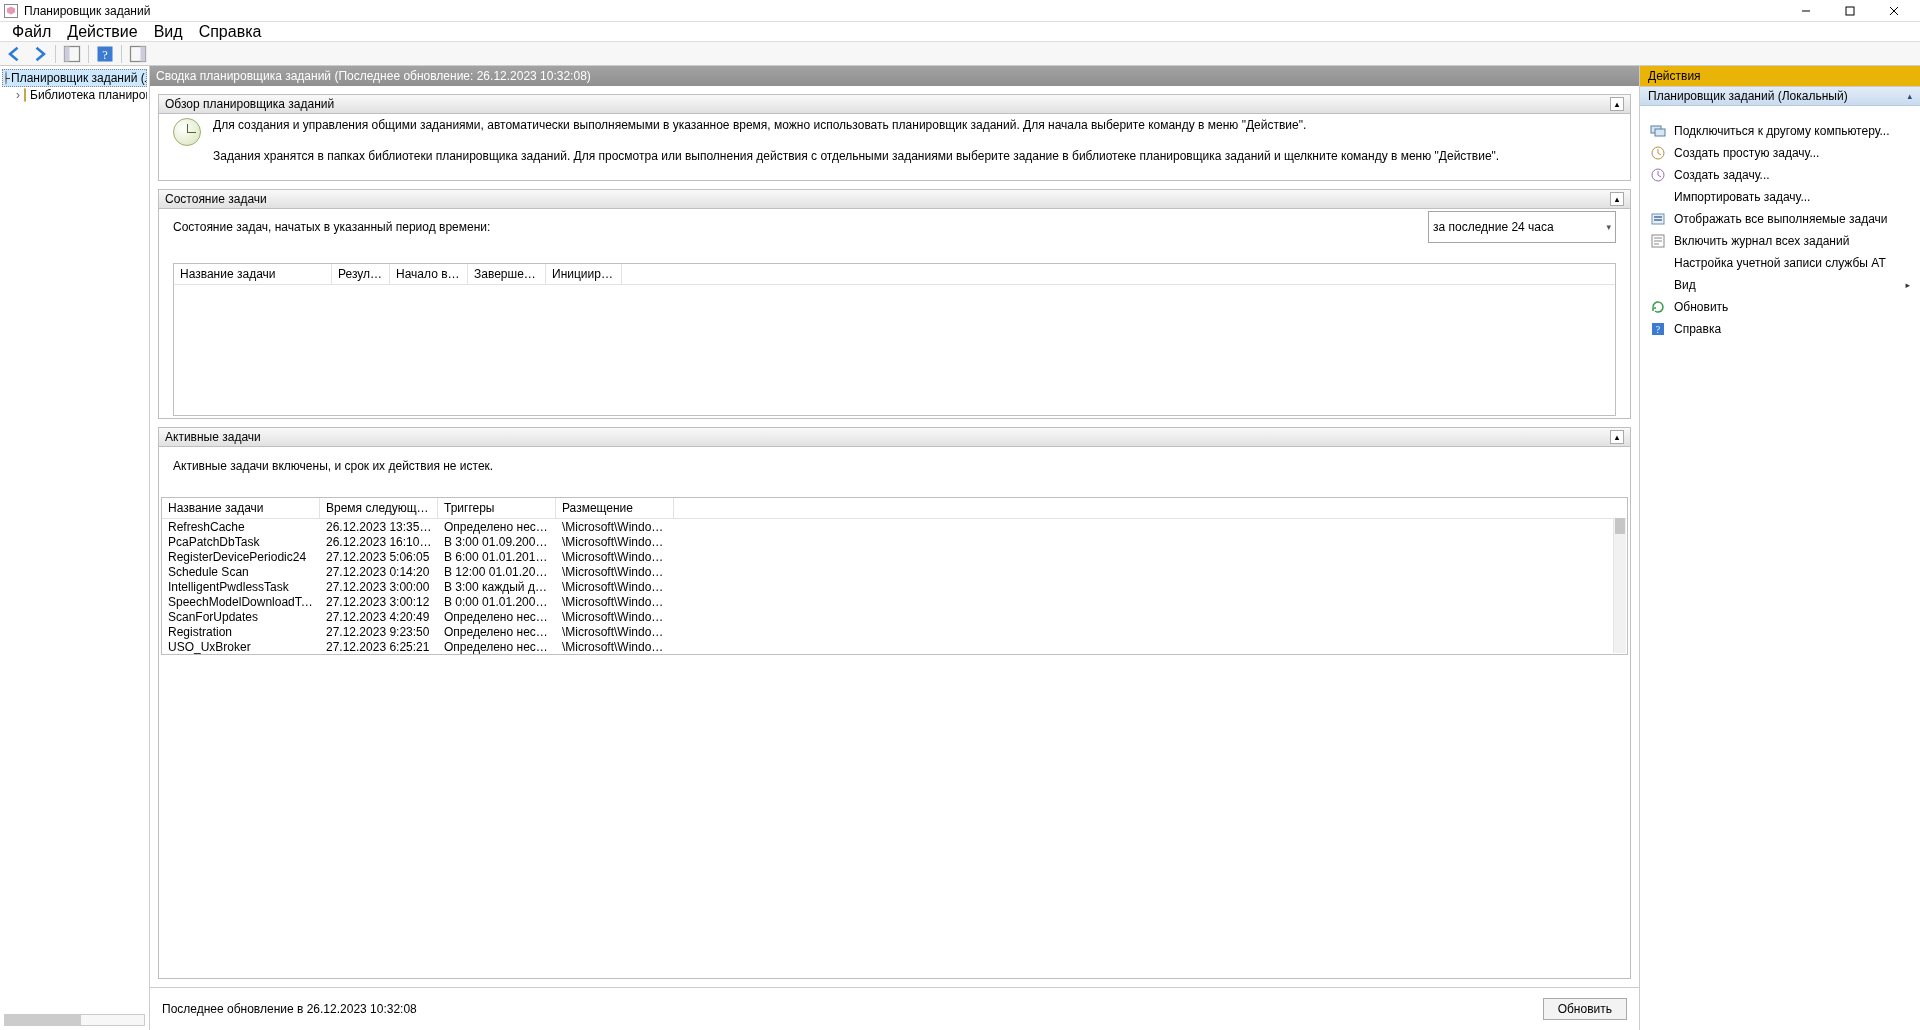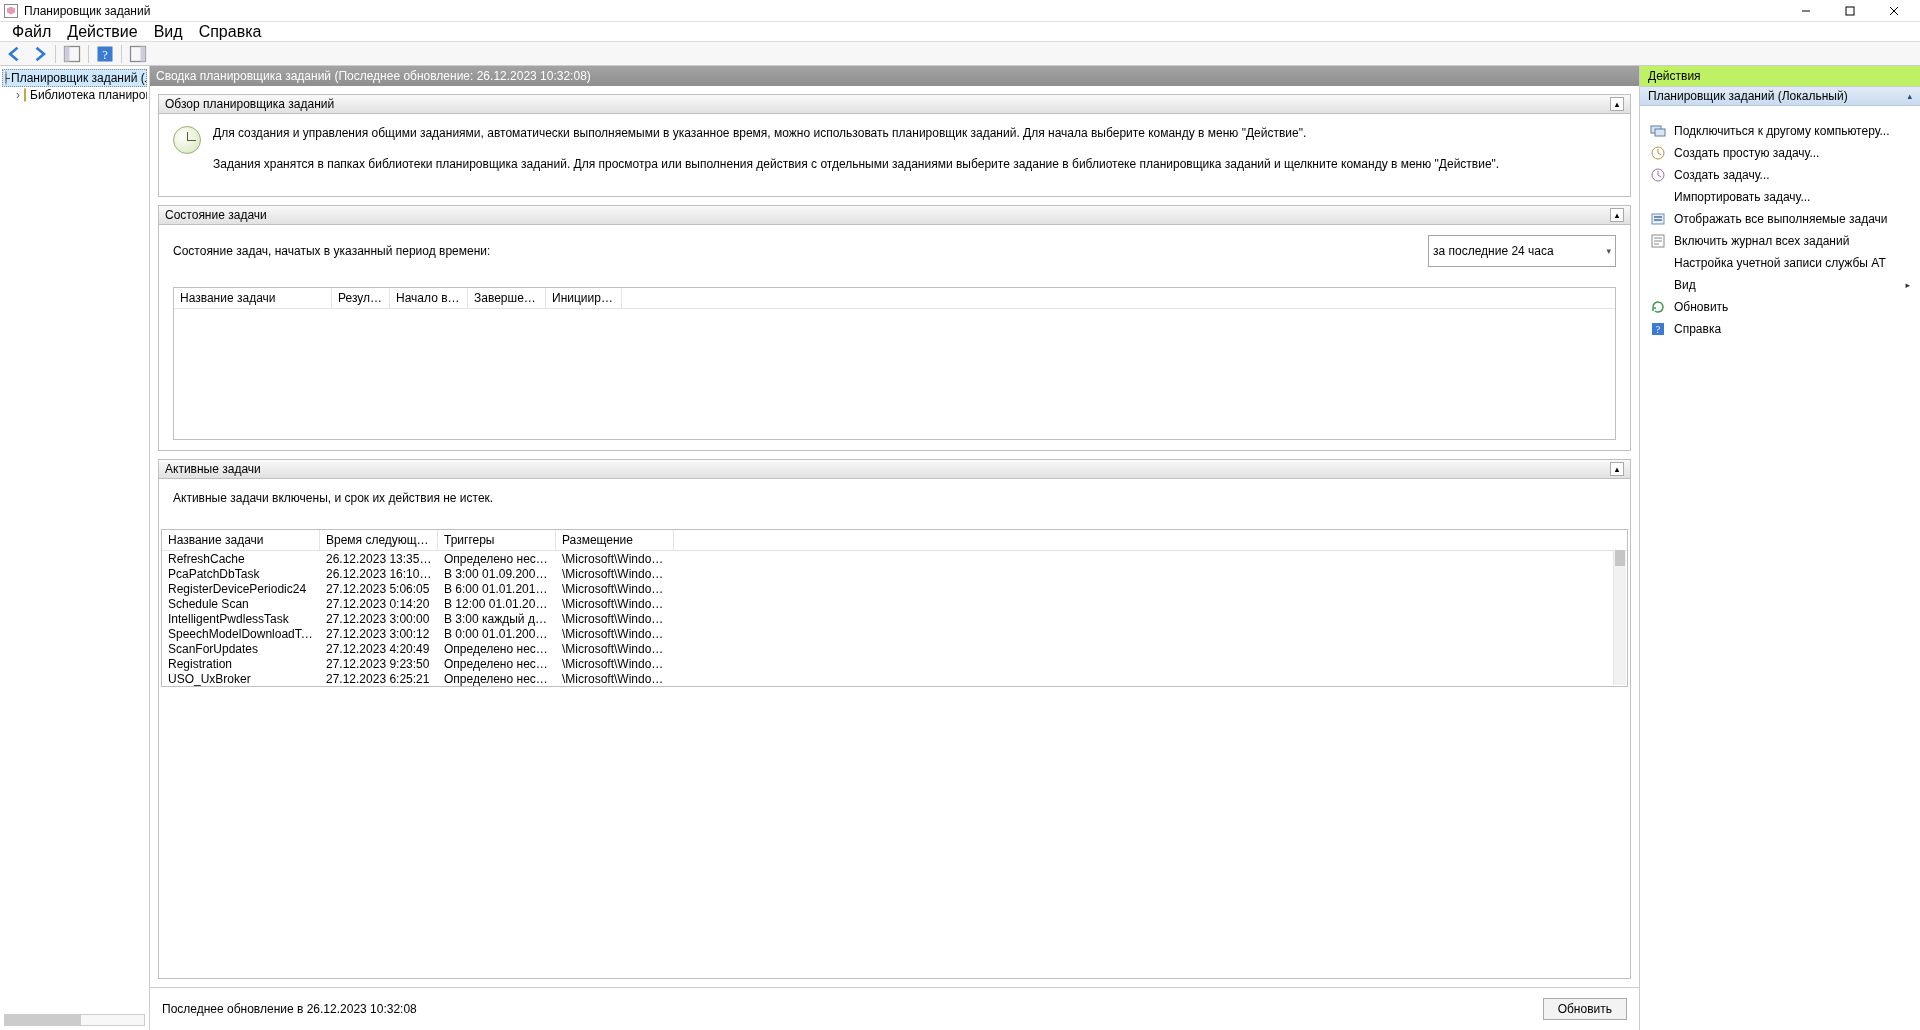--- a/index.html
+++ b/index.html
@@ -115,21 +115,21 @@
     border-bottom:1px solid #bfbfbf;
     font-size:12px;
     padding:2px 6px;
     display:flex; align-items:center;
   }
   .panel-header .collapse {
     margin-left:auto; width:14px;height:14px;
     display:flex;align-items:center;justify-content:center;
     border:1px solid #aaa; font-size:9px; background:#fff;
   }
-  .panel-body { padding:10px 14px; font-size:12px; }
+  .panel-body { padding:2px 14px; font-size:12px; }
   .overview-row { display:flex; gap:12px; align-items:flex-start;}
   .overview-icon {
     width:28px;height:28px; border-radius:50%;
     background: radial-gradient(circle at 35% 35%, #fff, #d6e3b9);
     border:1px solid #9ab06b; position:relative; flex:none;
     margin-top:2px;
   }
   .overview-icon::after{content:"";position:absolute;left:50%;top:50%;width:9px;height:1px;background:#506b1f;box-shadow:0 0 0 0 #506b1f;}
   .overview-icon::before{content:"";position:absolute;left:50%;top:20%;width:1px;height:9px;background:#506b1f;}
   .overview-text p{ margin-bottom:12px; line-height:1.6;}
@@ -181,21 +181,21 @@
     margin-left:auto;
     border:1px solid #aaa; background:#f3f3f3;
     padding:3px 14px; font-size:12px;
   }
 
   .right-pane {
     width: 280px;
     background:#fff;
   }
   .right-header {
-    background:#bef264;
+    background:#eab308;
     border-bottom:1px solid #ccc;
     padding:3px 8px; font-size:12px; font-weight:400;
   }
   .right-subheader {
     background: linear-gradient(#e2ecf7,#c9dbef);
     border-bottom:1px solid #b6c9db;
     padding:2px 8px; font-size:12px;
     display:flex; align-items:center;
   }
   .right-subheader .tri { margin-left:auto; font-size:9px; color:#2a4e7a;}

